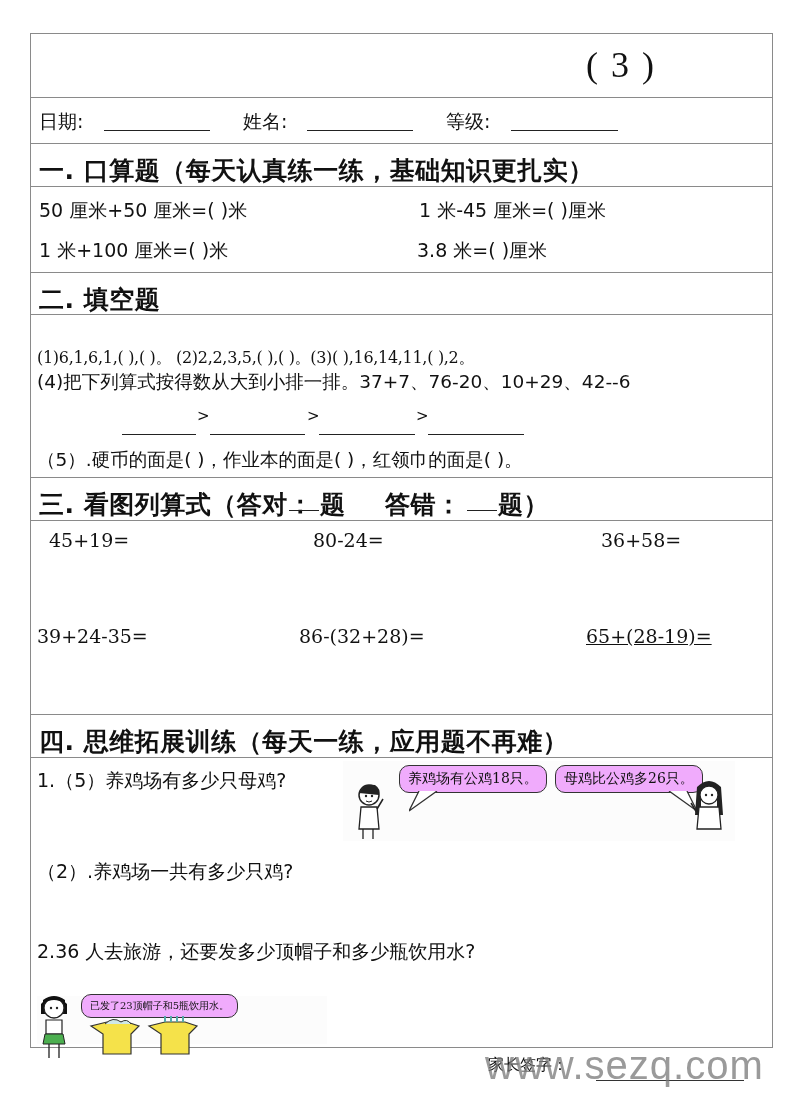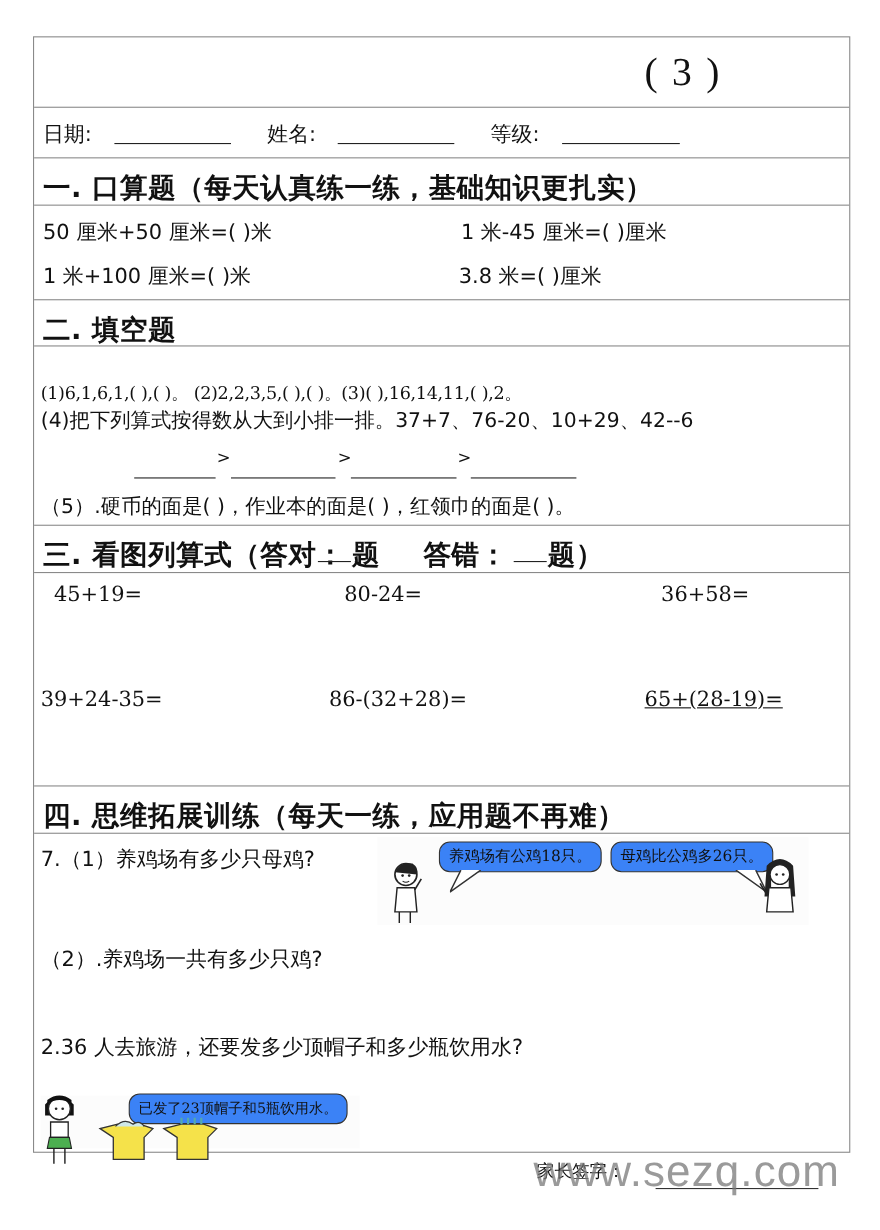--- a/index.html
+++ b/index.html
@@ -7,21 +7,21 @@
            font-family: "DejaVu Sans", "Liberation Sans", sans-serif; color: #111; }
     .sheet { position: absolute; left: 30px; top: 33px; width: 743px; height: 1015px;
              border: 1px solid #8a8a8a; box-sizing: border-box; }
     .row { position: absolute; left: 0; right: 0; border-bottom: 1px solid #8a8a8a; box-sizing: border-box; }
     .abs { position: absolute; white-space: nowrap; }
     .txt { font-size: 19px; }
     .hdr { font-size: 25px; font-weight: bold; letter-spacing: 0.5px; }
     .serif { font-family: "DejaVu Serif", "Liberation Serif", serif; }
     .blank { display: inline-block; border-bottom: 1.5px solid #222; height: 18px; vertical-align: baseline; }
     .paren-num { font-family: "Liberation Serif", "DejaVu Serif", serif; font-size: 36px; letter-spacing: 2px; }
-    .bubble { position: absolute; border: 1.5px solid #333; border-radius: 10px; background: #3b82f6;
+    .bubble { position: absolute; border: 1.5px solid #333; border-radius: 10px; background: #f0abfc;
               font-family: "DejaVu Serif", serif; font-size: 14px; padding: 4px 8px; white-space: nowrap; }
     .illus { position: absolute; background: #fcfcfc; }
     .watermark { position: absolute; font-family: "Liberation Sans", sans-serif; font-size: 40px;
                  color: rgba(120,120,120,0.75); letter-spacing: 1px; }
     .sig-line { position: absolute; border-bottom: 1.5px solid #333; }
   </style>
 </head>
 <body>
 
 <div class="sheet">
@@ -83,21 +83,21 @@
     <span class="abs txt serif" style="left:6px; top:104px;">39+24-35=</span>
     <span class="abs txt serif" style="left:268px; top:104px;">86-(32+28)=</span>
     <span class="abs txt serif" style="left:555px; top:104px;text-decoration:underline;">65+(28-19)=</span>
   </div>
 
   <div class="row" style="top:681px; height:43px;">
     <span class="abs hdr" style="left:8px; top:10px;">四. 思维拓展训练（每天一练，应用题不再难）</span>
   </div>
 
   <div class="row" style="top:724px; height:289px; border-bottom:none;">
-    <span class="abs txt" style="left:6px; top:10px;">7.（1）养鸡场有多少只母鸡?</span>
+    <span class="abs txt" style="left:6px; top:10px;">1.（5）养鸡场有多少只母鸡?</span>
 
     <div class="illus" style="left:312px; top:3px; width:392px; height:80px;">
       <svg class="abs" style="left:8px; top:20px;" width="40" height="60" viewBox="0 0 40 60">
         <circle cx="18" cy="14" r="10" fill="#fff" stroke="#222" stroke-width="1.5"></circle>
         <path d="M8 12 Q12 2 24 4 Q30 8 28 14" fill="#222"></path>
         <circle cx="15" cy="15" r="1.2" fill="#222"></circle>
           <circle cx="21" cy="15" r="1.2" fill="#222"></circle>
         <path d="M15 20 Q18 22 21 20" fill="none" stroke="#222"></path>
         <path d="M10 26 L26 26 L28 48 L8 48 Z" fill="#fff" stroke="#222" stroke-width="1.3"></path>
         <path d="M26 28 L32 18" stroke="#222" stroke-width="1.5"></path>
@@ -128,21 +128,21 @@
       <svg class="abs" style="left:0px; top:-4px;" width="34" height="72" viewBox="0 0 34 72">
         <path d="M4 12 Q16 -2 30 12 L30 22 L4 22 Z" fill="#111"></path>
         <circle cx="17" cy="16" r="10" fill="#fff" stroke="#222" stroke-width="1.3"></circle>
         <path d="M6 12 Q17 4 28 12 L28 8 Q17 0 6 8 Z" fill="#111"></path>
         <circle cx="14" cy="16" r="1.2" fill="#222"></circle>
           <circle cx="20" cy="16" r="1.2" fill="#222"></circle>
         <path d="M9 28 L25 28 L25 42 L9 42 Z" fill="#fff" stroke="#222" stroke-width="1.2"></path>
         <path d="M8 42 L26 42 L28 52 L6 52 Z" fill="#4caf50" stroke="#222" stroke-width="1"></path>
         <path d="M12 52 L12 66 M22 52 L22 66" stroke="#222" stroke-width="1.3"></path>
       </svg>
-      <div class="bubble" style="left:44px; top:-2px; font-size:13px;margin-left:36px;">已发了23顶帽子和5瓶饮用水。</div>
+      <div class="bubble" style="left:44px; top:-2px; font-size:10px;">已发了23顶帽子和5瓶饮用水。</div>
       <svg class="abs" style="left:50px; top:20px;" width="120" height="40" viewBox="0 0 120 40">
         <path d="M4 10 L16 18 L16 38 L44 38 L44 18 L52 10 L40 6 L20 6 Z" fill="#f5e24a" stroke="#333" stroke-width="1.2"></path>
         <path d="M18 8 Q26 0 34 6 Q40 2 44 8" fill="#cfe8e8" stroke="#333" stroke-width="1"></path>
         <path d="M62 10 L74 18 L74 38 L102 38 L102 18 L110 10 L98 6 L78 6 Z" fill="#f5e24a" stroke="#333" stroke-width="1.2"></path>
         <path d="M78 6 L78 0 M84 6 L84 0 M90 6 L90 0 M96 6 L96 0" stroke="#5aa" stroke-width="2"></path>
       </svg>
     </div>
   </div>
 </div>
 

